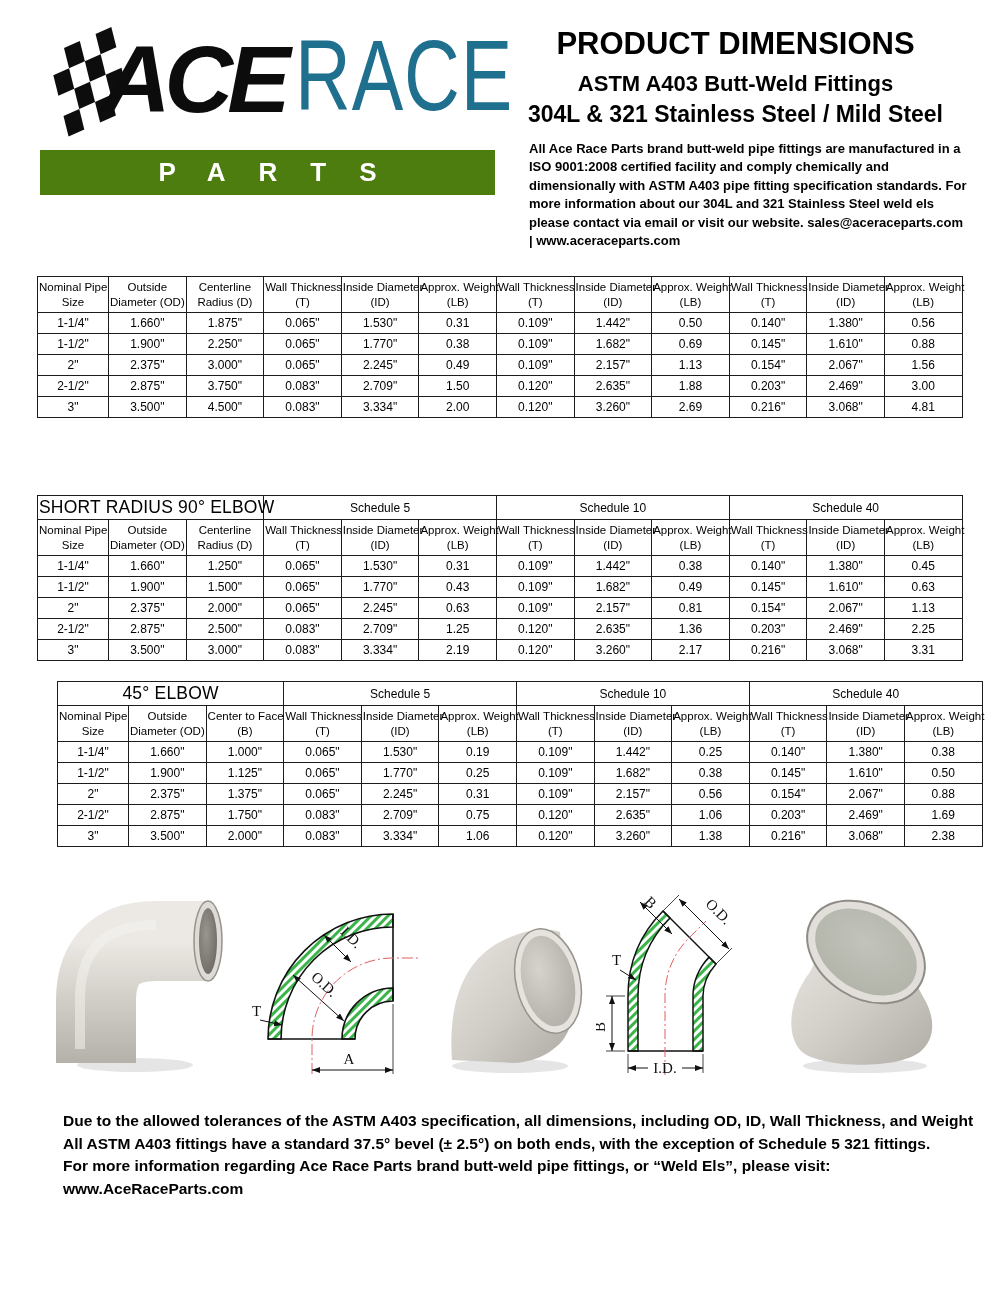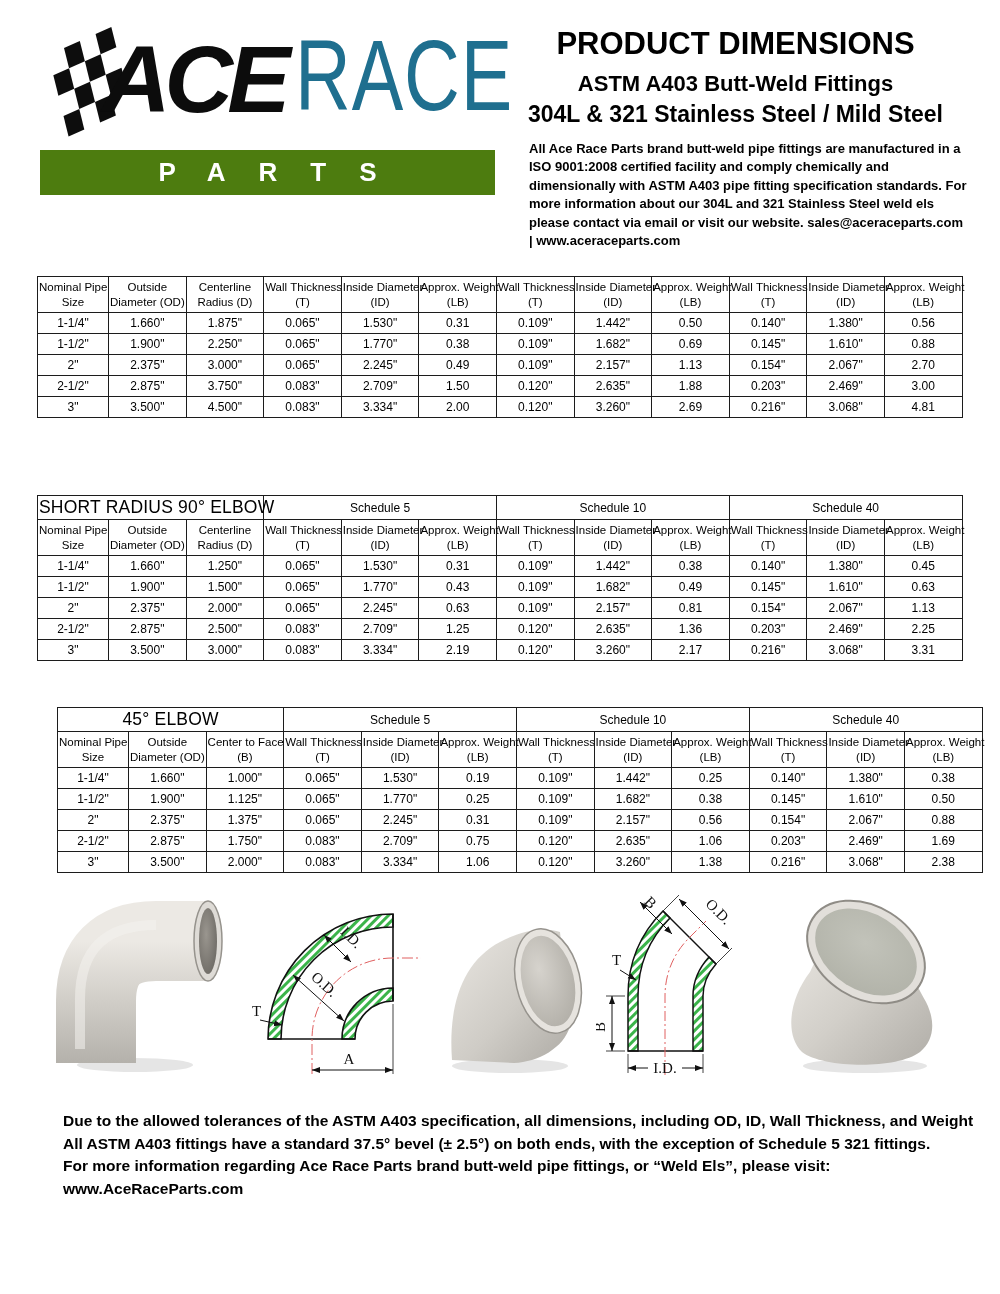--- a/index.html
+++ b/index.html
@@ -34,21 +34,21 @@
   .h1 { font-size:31px; font-weight:bold; letter-spacing:0px; }
   .h2 { font-size:22px; font-weight:bold; margin-top:9px; }
   .h3 { font-size:23px; font-weight:bold; margin-top:4px; }
   .desc {
     font-size:13px; font-weight:bold; text-align:left; line-height:1.42;
     width:440px; margin:12px 0 0 27px;
   }
 
   
   .tbl-sec { position:absolute; left:37px; width:925px; }
-  .tbl-0 { top:276px; } .tbl-1 { top:495px; } .tbl-2 { top:707px;padding-left:20px; }
+  .tbl-0 { top:276px; } .tbl-1 { top:495px; } .tbl-2 { top:681px;padding-left:20px; }
   table.spec { border-collapse:collapse; table-layout:fixed; width:925px; }
   table.spec th, table.spec td {
     border:1.5px solid #1c1c1c; text-align:center; font-weight:normal;
     padding:1px 1px; overflow:visible;
   }
   td.title-cell {
     border:none; text-align:left; vertical-align:bottom;
     font-weight:bold; font-size:17.5px; letter-spacing:0.2px;
     white-space:nowrap; padding-bottom:2px; padding-left:1px;
   }
@@ -183,21 +183,21 @@
               <td>2.375"</td>
               <td>3.000"</td>
               <td>0.065"</td>
               <td>2.245"</td>
               <td>0.49</td>
               <td>0.109"</td>
               <td>2.157"</td>
               <td>1.13</td>
               <td>0.154"</td>
               <td>2.067"</td>
-              <td>2.70</td>
+              <td>1.56</td>
             </tr>
             <tr class="data-row">
               <td>2-1/2"</td>
               <td>2.875"</td>
               <td>3.750"</td>
               <td>0.083"</td>
               <td>2.709"</td>
               <td>1.50</td>
               <td>0.120"</td>
               <td>2.635"</td>

